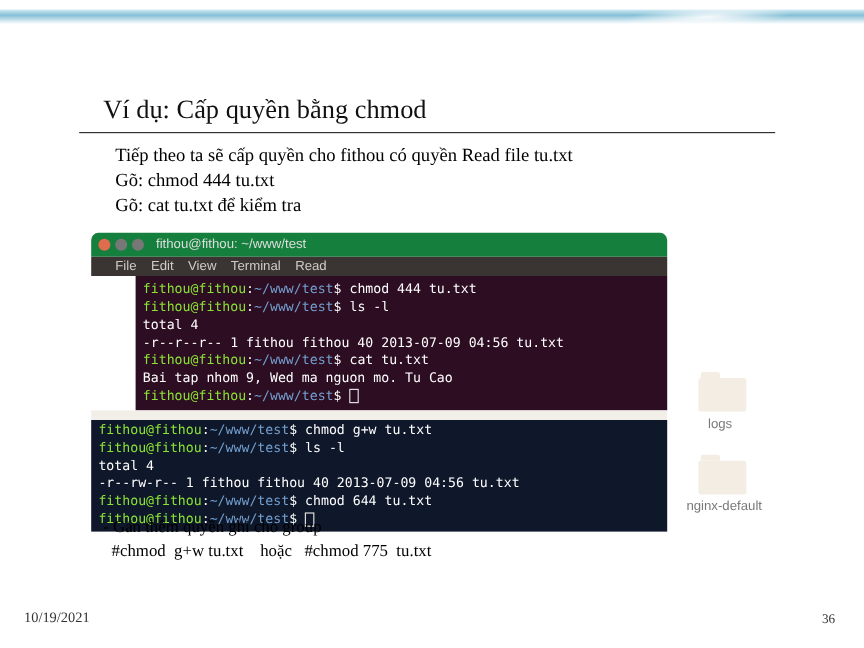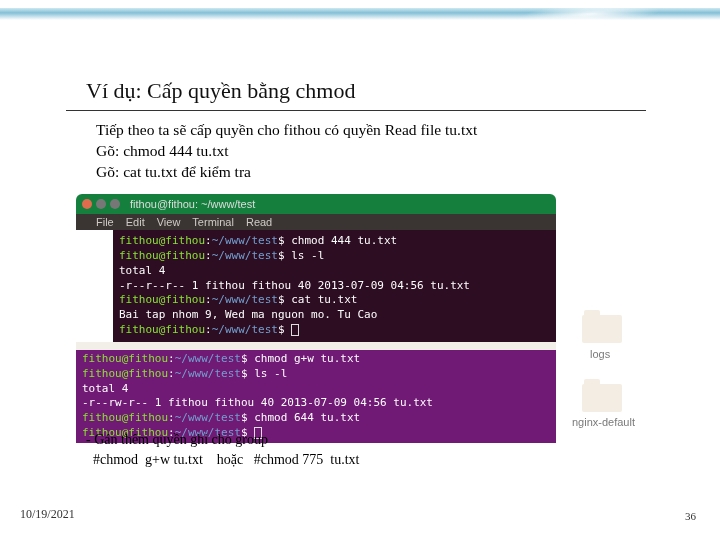--- a/index.html
+++ b/index.html
@@ -105,21 +105,21 @@
     color: #fff;
     margin-left: 37px;
   }
   .prompt-user { color: #8ae234; }
   .prompt-path { color: #729fcf; }
   .term-gap {
     background: #f2efe9;
     height: 8px;
   }
   .term-body2 {
-    background: #701a75;
+    background: #0f172a;
     font-family: "DejaVu Sans Mono", monospace;
     font-size: 11px;
     line-height: 1.35;
     padding: 2px 6px;
     color: #fff;
   }
   .bg-labels {
     position: absolute;
     color: #7a7a7a;
     font-family: sans-serif;

